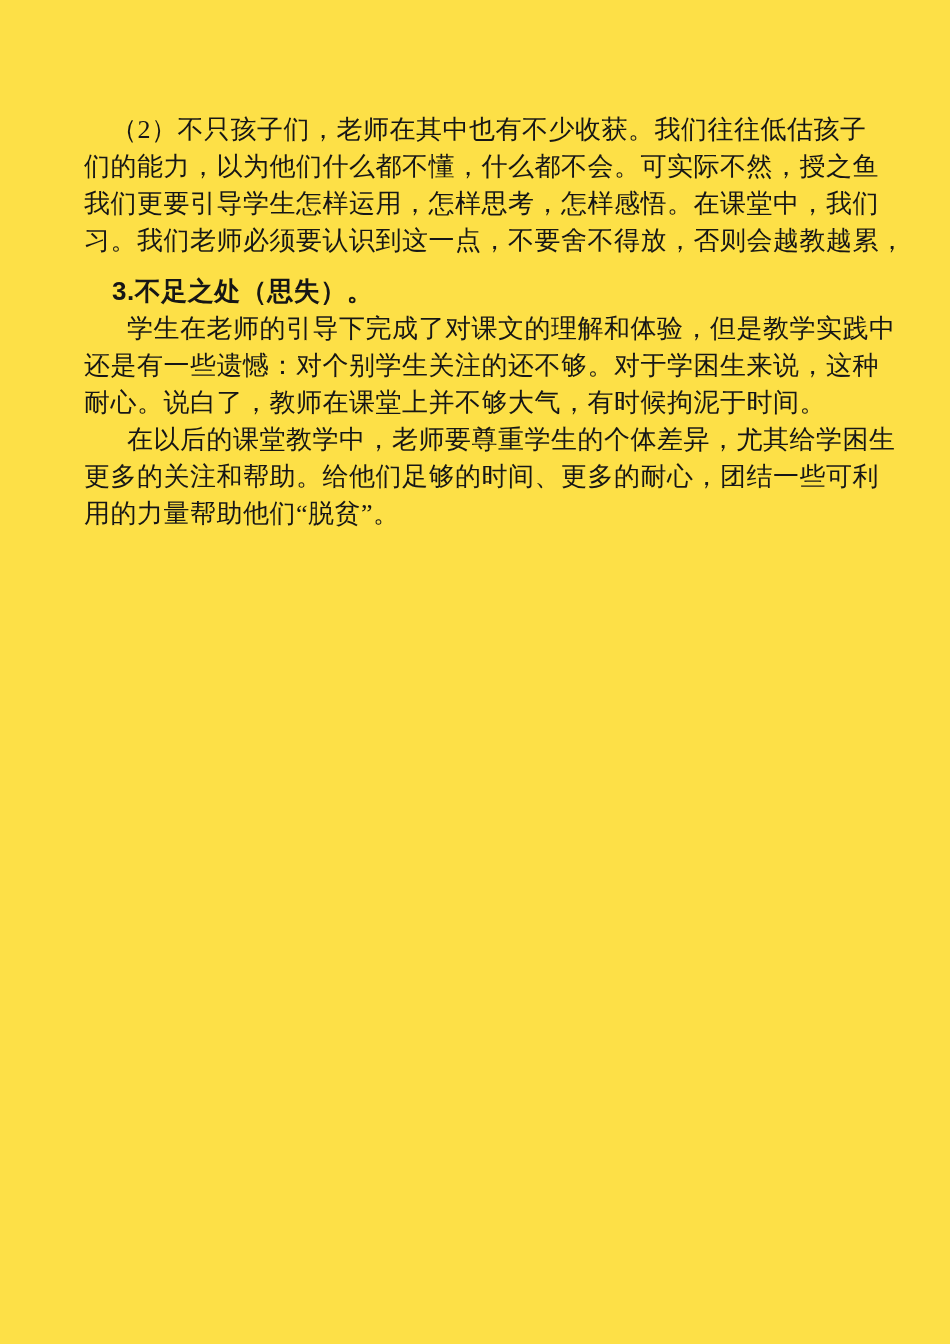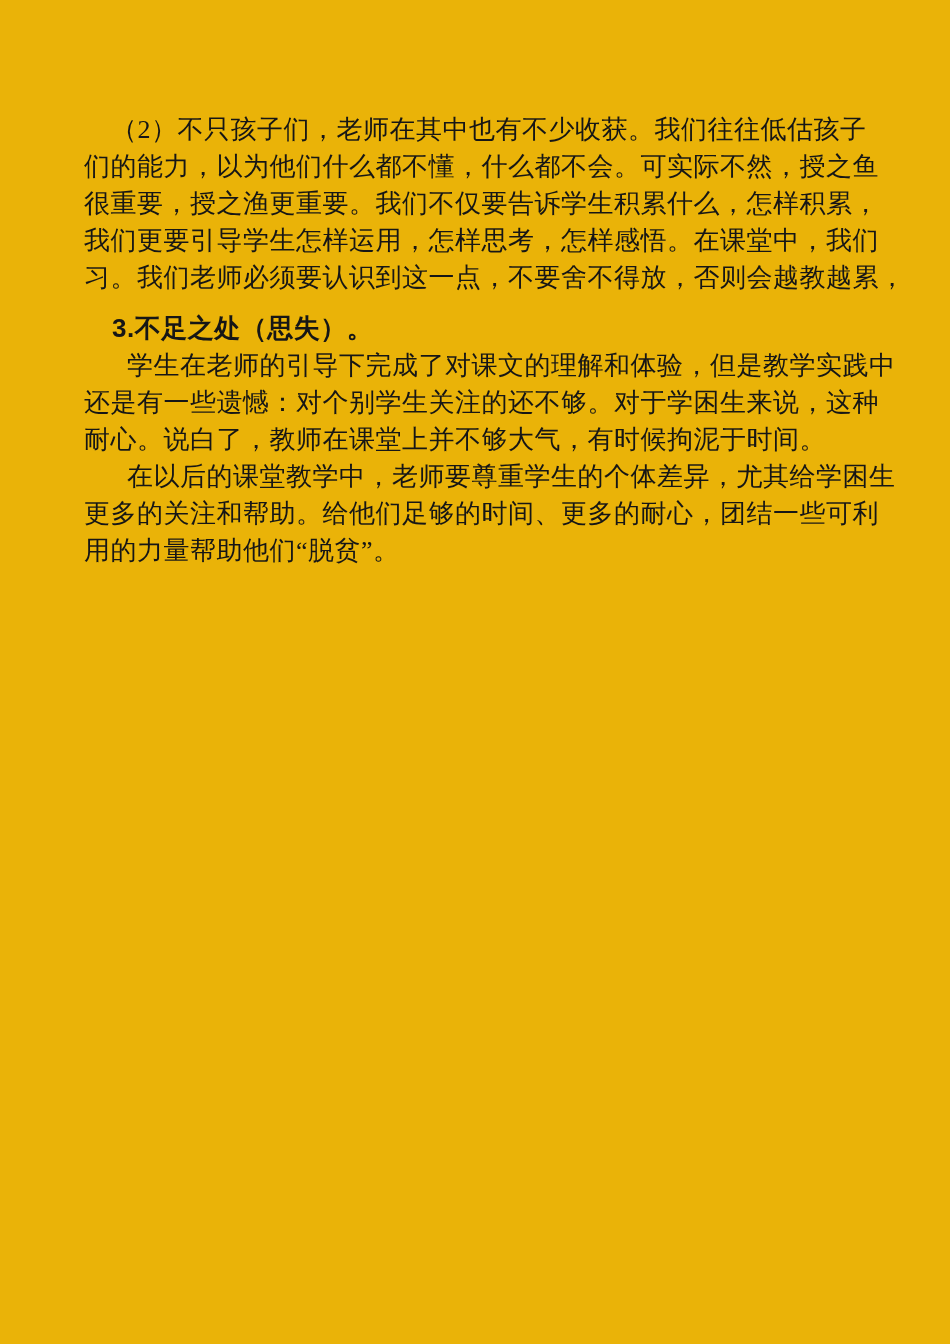--- a/index.html
+++ b/index.html
@@ -4,21 +4,21 @@
 <style>
   html, body {
     margin: 0;
     padding: 0;
     background: #ffffff;
   }
   .page {
     position: relative;
     width: 950px;
     height: 1344px;
-    background: #eab308;
+    background: #fde047;
     overflow: hidden;
     font-family: "Liberation Serif", "DejaVu Serif", serif;
     color: #161616;
   }
   .content {
     padding: 111px 56px 0 84px;
   }
   .para {
     font-size: 26px;
     line-height: 37px;
@@ -39,21 +39,20 @@
   }
 </style>
 </head>
 <body>
 
 <div class="page">
   <div class="content">
     <div class="para body indent-a">
         <div class="tline">（2）不只孩子们，老师在其中也有不少收获。我们往往低估孩子</div>
         <div class="tline">们的能力，以为他们什么都不懂，什么都不会。可实际不然，授之鱼</div>
-        <div class="tline">很重要，授之渔更重要。我们不仅要告诉学生积累什么，怎样积累，</div>
         <div class="tline">我们更要引导学生怎样运用，怎样思考，怎样感悟。在课堂中，我们</div>
         <div class="tline">习。我们老师必须要认识到这一点，不要舍不得放，否则会越教越累，</div>
       </div>
     <div class="para heading">
         <div class="tline">3.不足之处（思失）。</div>
       </div>
     <div class="para body indent-b">
         <div class="tline">学生在老师的引导下完成了对课文的理解和体验，但是教学实践中</div>
         <div class="tline">还是有一些遗憾：对个别学生关注的还不够。对于学困生来说，这种</div>
         <div class="tline">耐心。说白了，教师在课堂上并不够大气，有时候拘泥于时间。</div>

